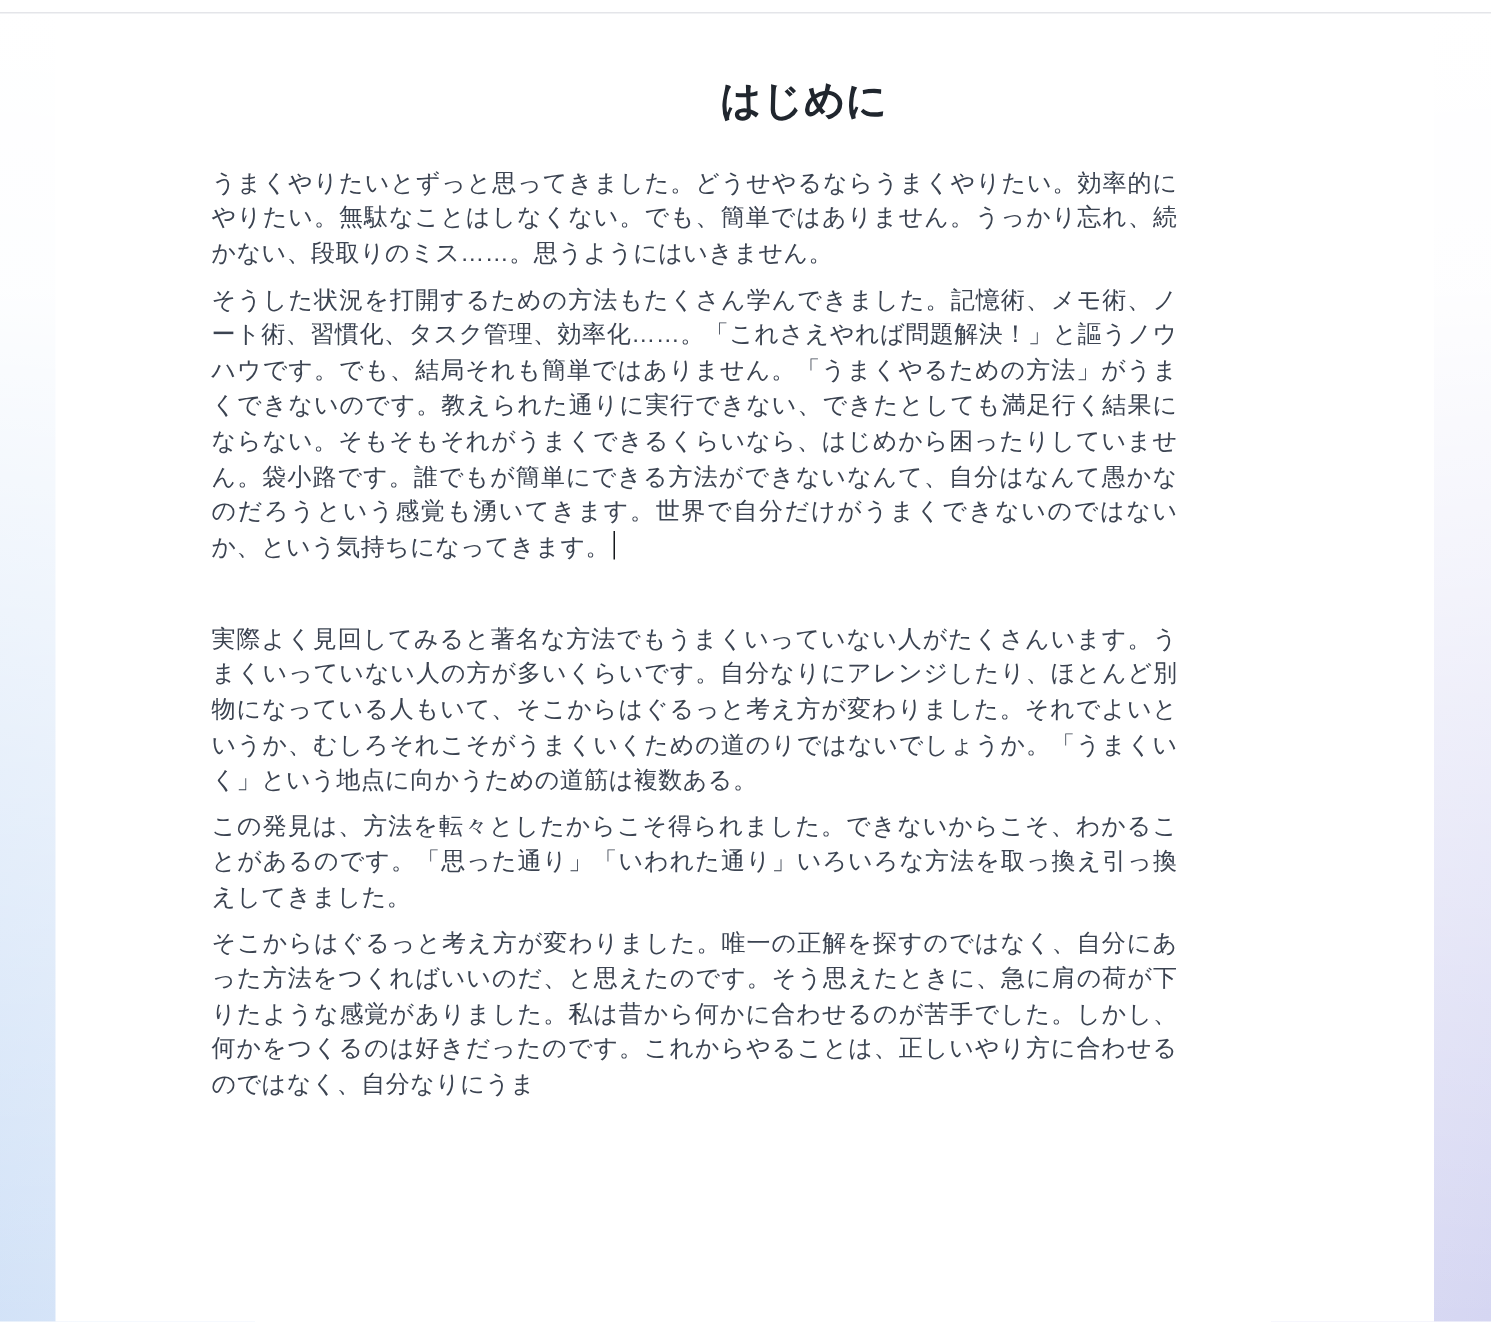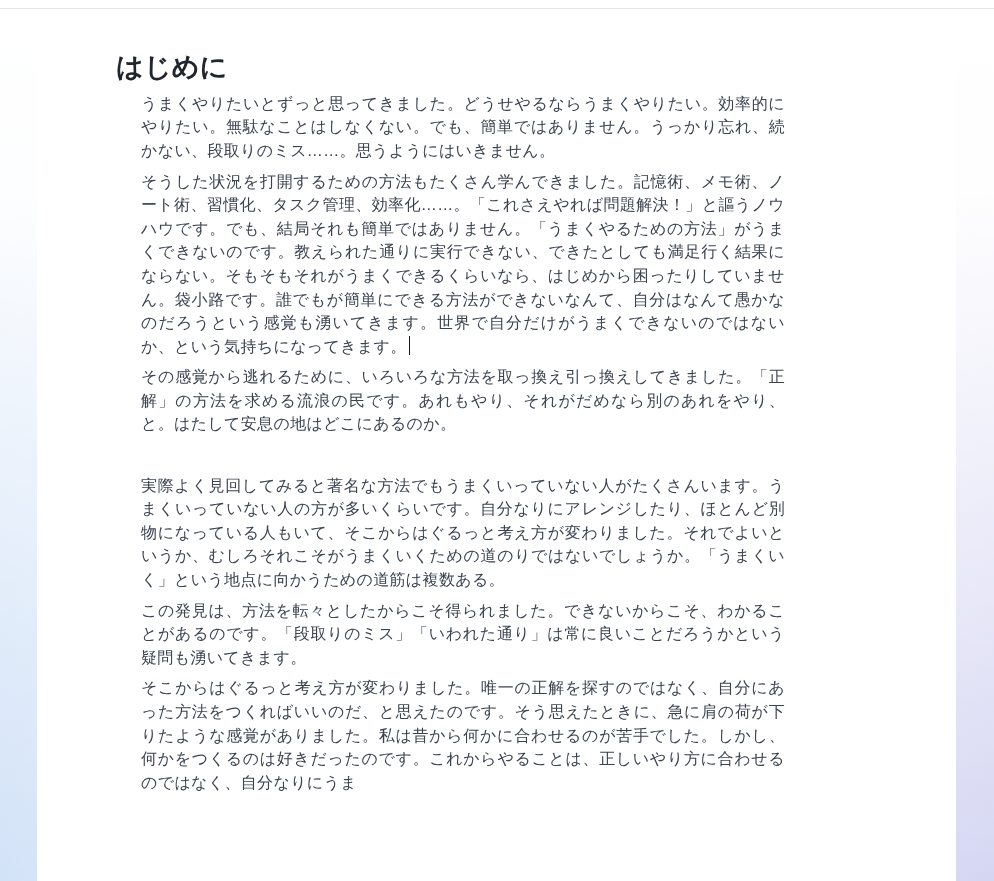--- a/index.html
+++ b/index.html
@@ -40,26 +40,27 @@
     right: 38px;
     top: 9px;
     bottom: 0;
     background: var(--sheet, #ffffff);
     z-index: 2;
     box-sizing: border-box;
     padding: 42px 0 0 79px;
     overflow: hidden;
   }
   .doc-title {
-    margin: 0 0 7px 0;
+    margin: 0 0 26px 0;
     font-size: 27px;
     line-height: 1.25;
     font-weight: 700;
     color: var(--heading, #20262e);
     letter-spacing: 0.01em;
+    text-align: center;
   }
   .doc-body {
     margin-left: 25px;
     width: 656px;
   }
   .para {
     margin: 0 12px 7px 0;
     font-size: 16px;
     line-height: 23.6px;
     letter-spacing: 0.02em;
@@ -82,19 +83,18 @@
 </head>
 <body>
 
 <div class="top-bar"></div>
 
 <div class="sheet">
   <h1 class="doc-title">はじめに</h1>
   <div class="doc-body">
       <p class="para">うまくやりたいとずっと思ってきました。どうせやるならうまくやりたい。効率的にやりたい。無駄なことはしなくない。でも、簡単ではありません。うっかり忘れ、続かない、段取りのミス……。思うようにはいきません。</p>
       <p class="para">そうした状況を打開するための方法もたくさん学んできました。記憶術、メモ術、ノート術、習慣化、タスク管理、効率化……。「これさえやれば問題解決！」と謳うノウハウです。でも、結局それも簡単ではありません。「うまくやるための方法」がうまくできないのです。教えられた通りに実行できない、できたとしても満足行く結果にならない。そもそもそれがうまくできるくらいなら、はじめから困ったりしていません。袋小路です。誰でもが簡単にできる方法ができないなんて、自分はなんて愚かなのだろうという感覚も湧いてきます。世界で自分だけがうまくできないのではないか、という気持ちになってきます。<span class="caret"></span></p>
-      <p class="para">その感覚から逃れるために、いろいろな方法を取っ換え引っ換えしてきました。「正解」の方法を求める流浪の民です。あれもやり、それがだめなら別のあれをやり、と。はたして安息の地はどこにあるのか。</p>
       <p class="para empty"></p>
       <p class="para">実際よく見回してみると著名な方法でもうまくいっていない人がたくさんいます。うまくいっていない人の方が多いくらいです。自分なりにアレンジしたり、ほとんど別物になっている人もいて、そこからはぐるっと考え方が変わりました。それでよいというか、むしろそれこそがうまくいくための道のりではないでしょうか。「うまくいく」という地点に向かうための道筋は複数ある。</p>
-      <p class="para">この発見は、方法を転々としたからこそ得られました。できないからこそ、わかることがあるのです。「段取りのミス」「いわれた通り」は常に良いことだろうかという疑問も湧いてきます。</p>
+      <p class="para">この発見は、方法を転々としたからこそ得られました。できないからこそ、わかることがあるのです。「思った通り」「いわれた通り」いろいろな方法を取っ換え引っ換えしてきました。</p>
       <p class="para">そこからはぐるっと考え方が変わりました。唯一の正解を探すのではなく、自分にあった方法をつくればいいのだ、と思えたのです。そう思えたときに、急に肩の荷が下りたような感覚がありました。私は昔から何かに合わせるのが苦手でした。しかし、何かをつくるのは好きだったのです。これからやることは、正しいやり方に合わせるのではなく、自分なりにうま</p>
     </div>
 </div>
 
 </body></html>

